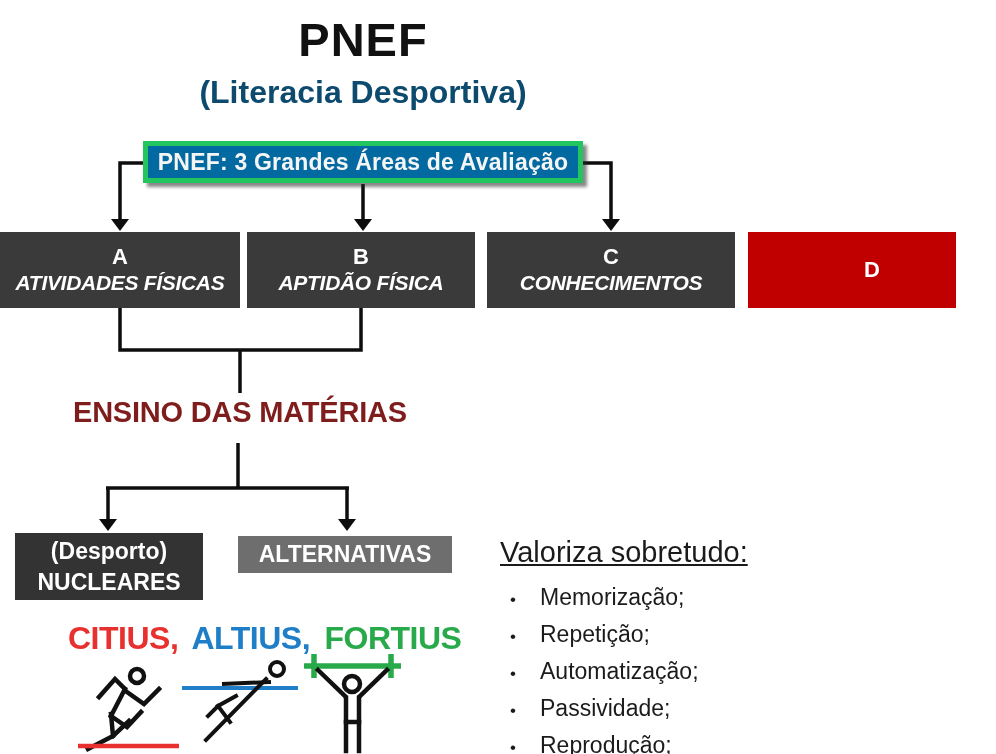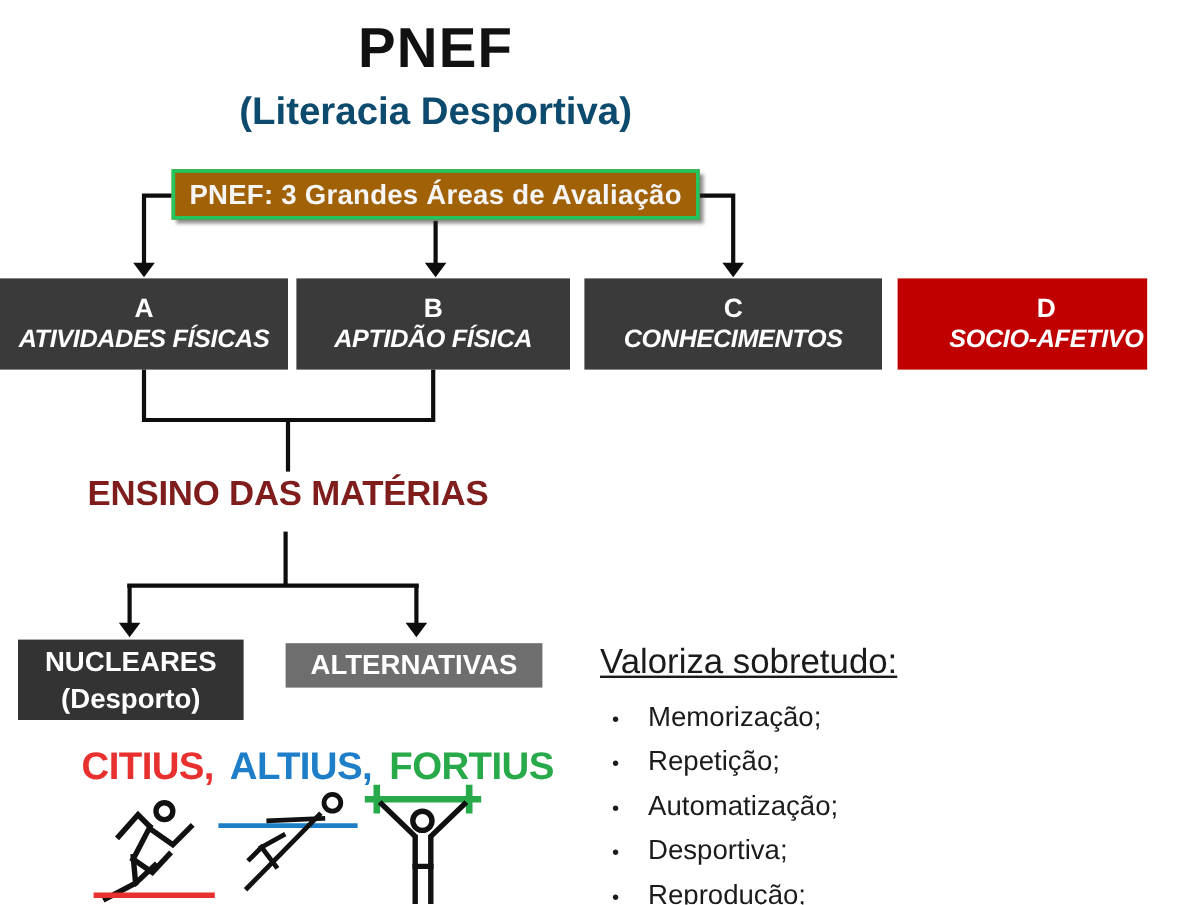--- a/index.html
+++ b/index.html
@@ -7,22 +7,22 @@
   .canvas{position:relative;width:956px;height:754px;background:#ffffff;overflow:hidden;}
 
   .abs{position:absolute;}
 
   
   .title-wrap{left:143px;top:14px;width:440px;text-align:center;}
   .main-title{font-size:47px;font-weight:bold;color:#111111;letter-spacing:1px;line-height:1.1;}
   .sub-title{font-size:32px;font-weight:bold;margin-top:9px;line-height:1.1;}
 
   
-  .header-box{left:143px;top:141px;width:440px;height:42px;background:#a16207;
-    border:3px solid #22c55e;box-sizing:border-box;display:flex;align-items:center;justify-content:center;
+  .header-box{left:143px;top:141px;width:440px;height:42px;background:#0369a1;
+    border:5px solid #22c55e;box-sizing:border-box;display:flex;align-items:center;justify-content:center;
     box-shadow:4px 4px 3px rgba(40,40,40,0.55);}
   .header-box span{color:#f5f5f5;font-size:23px;font-weight:bold;letter-spacing:0.2px;}
 
   
   .area-box{top:232px;height:76px;display:flex;flex-direction:column;align-items:center;justify-content:center;
     color:#ffffff;font-weight:bold;text-align:center;}
   .area-letter{font-size:22px;line-height:26px;}
   .area-label{font-size:21px;line-height:26px;letter-spacing:-0.3px;font-style:italic;}
 
   
@@ -91,28 +91,27 @@
   <div class="abs area-box" style="left: 247px; width: 228px; background: rgb(58, 58, 58);">
     <div class="area-letter">B</div>
     <div class="area-label">APTIDÃO FÍSICA</div>
   </div>
   <div class="abs area-box" style="left: 487px; width: 248px; background: rgb(58, 58, 58);">
     <div class="area-letter">C</div>
     <div class="area-label">CONHECIMENTOS</div>
   </div>
   <div class="abs area-box" style="left: 748px; width: 248px; background: rgb(192, 0, 0);">
     <div class="area-letter">D</div>
-    <div class="area-label">SOCIO-AFETIVO</div>
   </div>
 
   <div class="abs ensino" style="color: #7f1d1d;">ENSINO DAS MATÉRIAS</div>
 
   <div class="abs branch-box nucleares" style="background: rgb(51, 51, 51);">
+    <div>(Desporto)</div>
     <div>NUCLEARES</div>
-    <div>(Desporto)</div>
   </div>
   <div class="abs branch-box alternativas" style="background: rgb(110, 110, 110);">
     <div>ALTERNATIVAS</div>
   </div>
 
   <div class="abs valoriza">
     <div class="valoriza-heading">Valoriza sobretudo:</div>
     <div class="v-item">
       <span class="v-dot">•</span>
       <span>Memorização;</span>
@@ -120,21 +119,21 @@
     <div class="v-item">
       <span class="v-dot">•</span>
       <span>Repetição;</span>
     </div>
     <div class="v-item">
       <span class="v-dot">•</span>
       <span>Automatização;</span>
     </div>
     <div class="v-item">
       <span class="v-dot">•</span>
-      <span>Desportiva;</span>
+      <span>Passividade;</span>
     </div>
     <div class="v-item">
       <span class="v-dot">•</span>
       <span>Reprodução;</span>
     </div>
 
   </div>
 
   <div class="abs motto">
     <span style="color: rgb(232, 49, 46);">CITIUS,</span>

